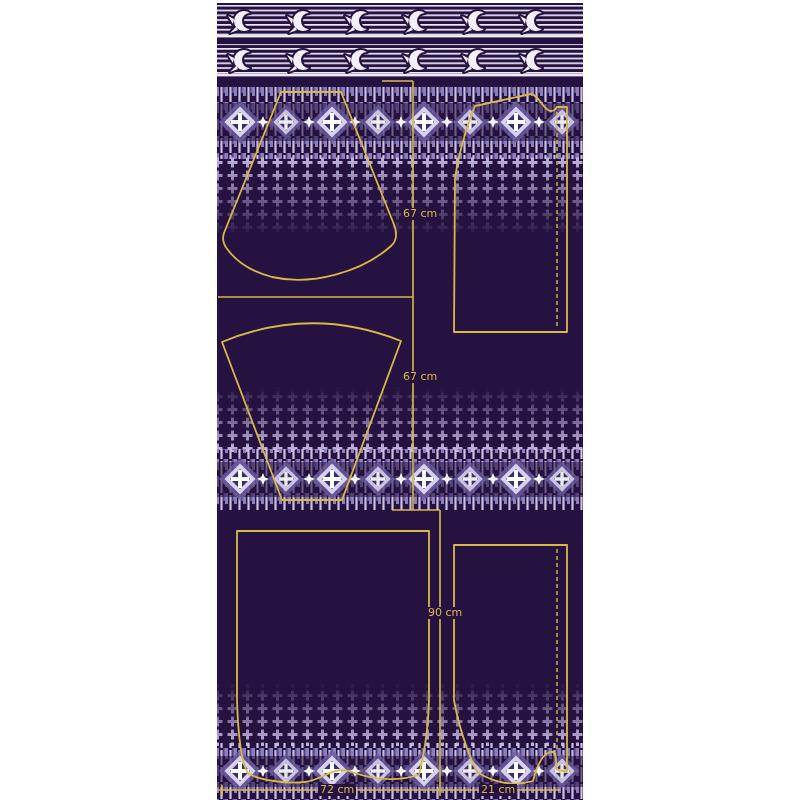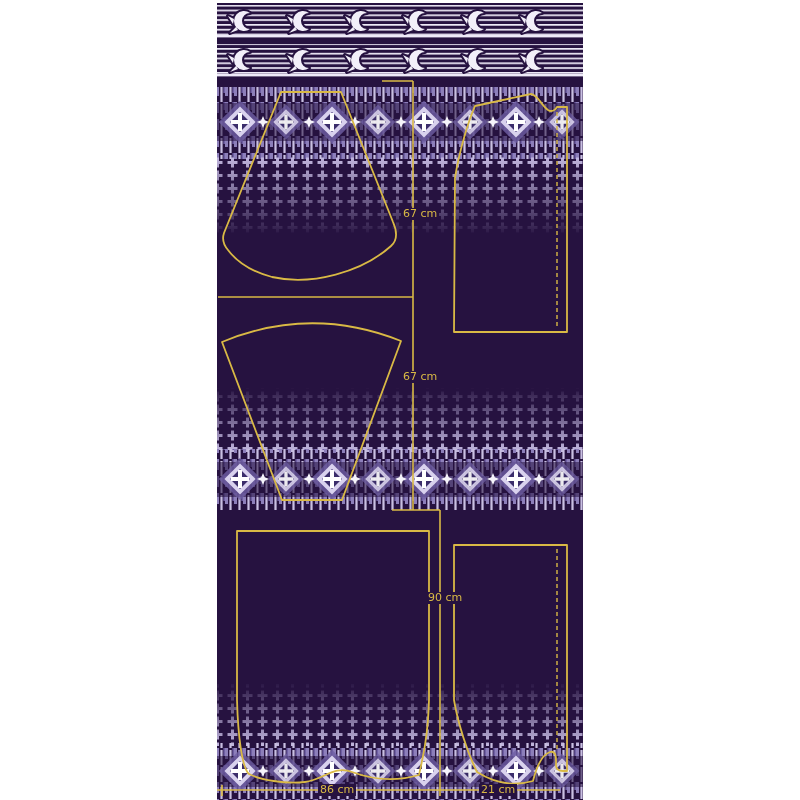--- a/index.html
+++ b/index.html
@@ -159,16 +159,16 @@
         <path d="M382,81 L413,81 M413,81 L413,510"></path>
         <path d="M392,510 L440,510 M440,510 L440,796"></path>
         <path d="M218,297 L413,297"></path>
         <path d="M217,790 L560,790 M222,785 L222,796"></path>
       </g>
     </svg>
   </div>
 
   <span class="dim-label" style="left:401px;top:208px">67 cm</span>
   <span class="dim-label" style="left:401px;top:371px">67 cm</span>
-  <span class="dim-label" style="left:426px;top:592px">90 cm</span>
-  <span class="dim-label" style="left:318px;top:784px">86 cm</span>
+  <span class="dim-label" style="left:426px;top:607px">90 cm</span>
+  <span class="dim-label" style="left:318px;top:784px">72 cm</span>
   <span class="dim-label" style="left:479px;top:784px">21 cm</span>
 </div>
 
 </body></html>

